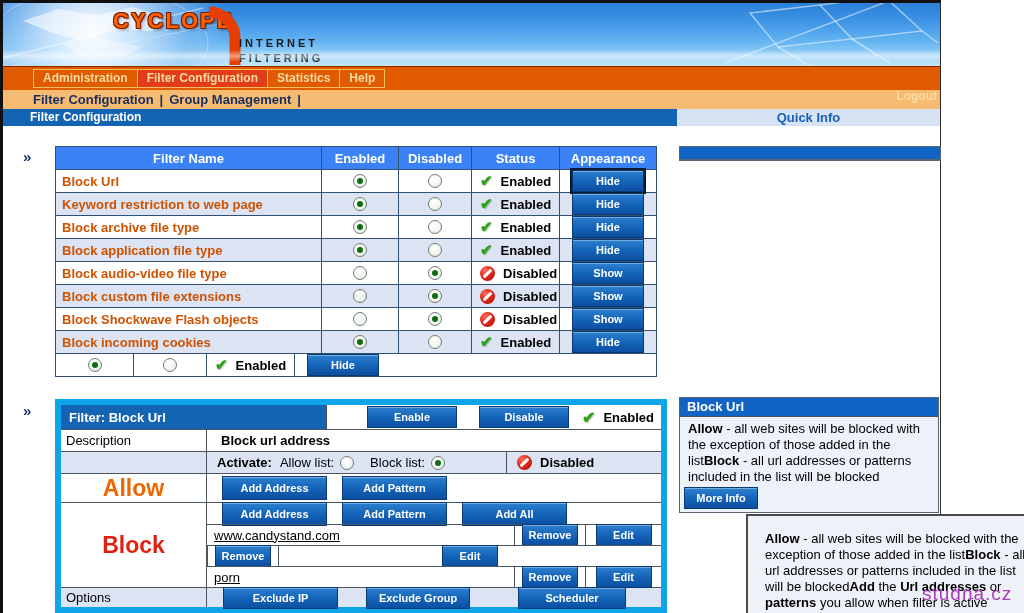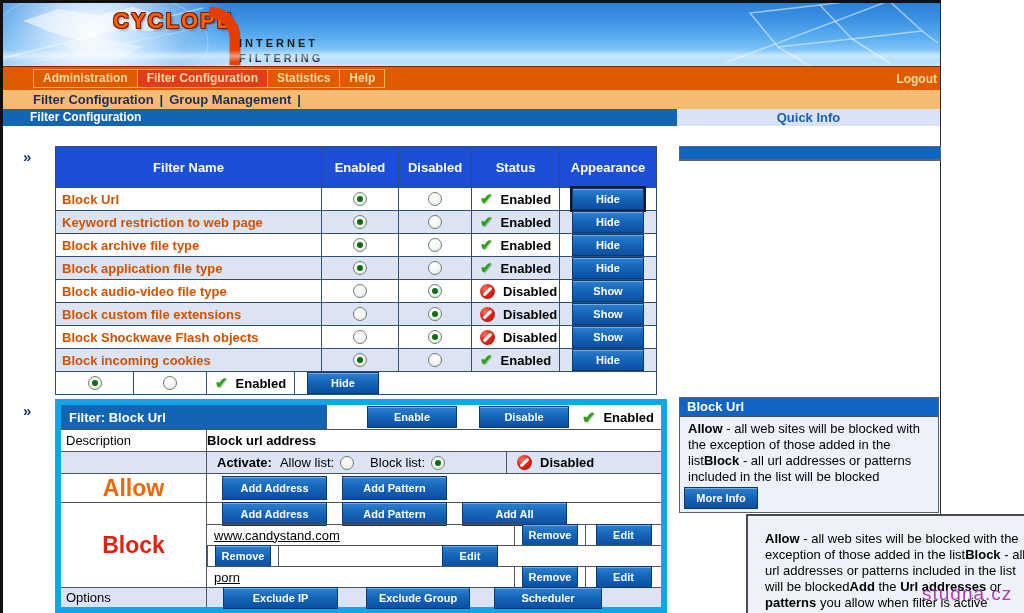--- a/index.html
+++ b/index.html
@@ -21,21 +21,21 @@
   .tagline{position:absolute;left:236px;color:#1b1b1b;font-size:11px;font-weight:bold;letter-spacing:3px;}
   .tag1{top:34px}.tag2{top:49px}
 
   
   .navbar{position:relative;height:24px;background:#e05a00;border-top:1px solid #8a2400;
           display:flex;align-items:center;padding-left:30px;box-sizing:border-box;}
   .nav-item{height:19px;line-height:17px;padding:0 9px;border:1px solid #f0be5a;color:#fbdca0;
             font-size:12px;font-weight:bold;box-sizing:border-box;cursor:pointer;background:#e05a00;}
   .nav-item + .nav-item{margin-left:-1px;}
   .nav-item.active{background:#e23c1a;position:relative;z-index:1;}
-  .logout{position:absolute;right:3px;top:5px;color:#fbdca0;font-size:12px;font-weight:bold;cursor:pointer;}
+  .logout{position:absolute;right:3px;top:22px;color:#fbdca0;font-size:12px;font-weight:bold;cursor:pointer;}
 
   .breadcrumb{height:19px;background:#f6bb72;display:flex;align-items:center;padding-left:30px;
               font-size:13px;font-weight:bold;color:#1b2d5e;}
   .crumb{cursor:pointer;}
   .crumb-sep{margin:0 6px;}
 
   .strip{display:flex;height:17px;}
   .strip-left{width:674px;background:#1464b4;color:#fff;font-weight:bold;font-size:12px;
               line-height:17px;padding-left:27px;box-sizing:border-box;}
   .strip-right{flex:1;background:#d8e4f6;color:#1a5fae;font-weight:bold;font-size:13px;line-height:17px;text-align:center;}
@@ -59,21 +59,21 @@
   .no{width:15px;height:15px;border-radius:50%;position:relative;display:inline-block;flex:none;
       background:radial-gradient(circle at 35% 30%,#ff7060 0%,#e02818 45%,#a80c08 100%);}
   .no::after{content:"";position:absolute;left:2px;top:6px;width:11px;height:3px;background:#fff;transform:rotate(-45deg);border-radius:1px;}
 
   
   .t1{position:absolute;left:52px;top:20px;width:600px;border:1px solid #2f4f73;box-sizing:content-box;}
   .t1 .tr{display:flex;}
   .t1 .tr + .tr{border-top:1px solid #2f4f73;}
   .t1 .tr > div{display:flex;align-items:center;justify-content:center;box-sizing:border-box;}
   .t1 .tr > div + div{border-left:1px solid #2f4f73;}
-  .t1 .th{height:40px;background:#1d4ed8;}
+  .t1 .th{height:22px;background:#3b82f6;}
   .t1 .th > div{color:#fff;font-weight:bold;font-size:13px;}
   .t1 .row{height:22px;background:#fff;}
   .t1 .row.alt{background:#dce4f4;}
   .c-name{width:265px;justify-content:flex-start !important;padding-left:6px;}
   .c-en{width:77px}.c-dis{width:73px}
   .c-st{width:88px;justify-content:flex-start !important;padding-left:8px;}
   .c-ap{width:97px}
   .fname{color:#cf5200;font-weight:bold;font-size:13px;white-space:nowrap;}
   .stxt{font-weight:bold;font-size:13px;margin-left:8px;}
 
@@ -88,21 +88,21 @@
   .t2{position:absolute;left:52px;top:273px;width:600px;border:6px solid #0ea5e9;font-size:13px;box-sizing:content-box;}
   .row2{display:flex;}
   .row2 + .row2{border-top:1px solid #4a5560;}
   .t2 .cell{box-sizing:border-box;display:flex;align-items:center;}
   .t2h{height:24px;}
   .t2h .title{width:265px;background:#1464b4;color:#fff;font-weight:bold;padding-left:8px;}
   .hdr-right{flex:1;background:#fff;border-left:1px solid #4a5560;}
   .lab{width:145px;padding-left:5px;}
   .alt-bg{background:#dce4f4;}
   .h21{height:21px;}.h19{height:19px;}
-  .dval{flex:1;border-left:1px solid #4a5560;font-weight:bold;padding-left:0;}
+  .dval{flex:1;border-left:1px solid #4a5560;font-weight:bold;padding-left:14px;}
   .acell{width:300px;border-left:1px solid #4a5560;padding-left:10px;}
   .scell{flex:1;border-left:1px solid #4a5560;padding-left:10px;}
   .bodyrow{display:flex;}
   .labelcol{width:145px;display:flex;flex-direction:column;}
   .biglabel{display:flex;align-items:center;justify-content:center;font-weight:bold;font-size:23px;}
   .allowlab{height:28px;color:#ee6600;}
   .blocklab{flex:1;border-top:1px solid #4a5560;color:#dd2211;}
   .rightcol{flex:1;border-left:1px solid #4a5560;display:flex;flex-direction:column;}
   .brow{display:flex;align-items:center;}
   .brow + .brow{border-top:1px solid #4a5560;}
@@ -430,21 +430,21 @@
                 </div>
             </div>
           </div>
         </div>
 
         <div class="row2 h19 alt-bg">
           <div class="cell lab">Options</div>
           <div class="ocell">
             <button class="btn" style="width:115px;height:17px">Exclude IP</button>
             <button class="btn" style="width:104px;height:17px;margin-left:28px">Exclude Group</button>
-            <button class="btn" style="width:108px;height:17px;margin-left:24px">Scheduler</button>
+            <button class="btn" style="width:108px;height:17px;margin-left:48px">Scheduler</button>
           </div>
         </div>
       </div>
 
       <div class="bbox">
         <div class="bhead">Block Url</div>
         <div class="bbody"><b>Allow</b><span> - all web sites will be blocked with the exception of those added in the list</span><b>Block</b><span> - all url addresses or patterns included in the list will be blocked</span></div>
         <button class="btn b74 more-info">More Info</button>
       </div>
     </div>

